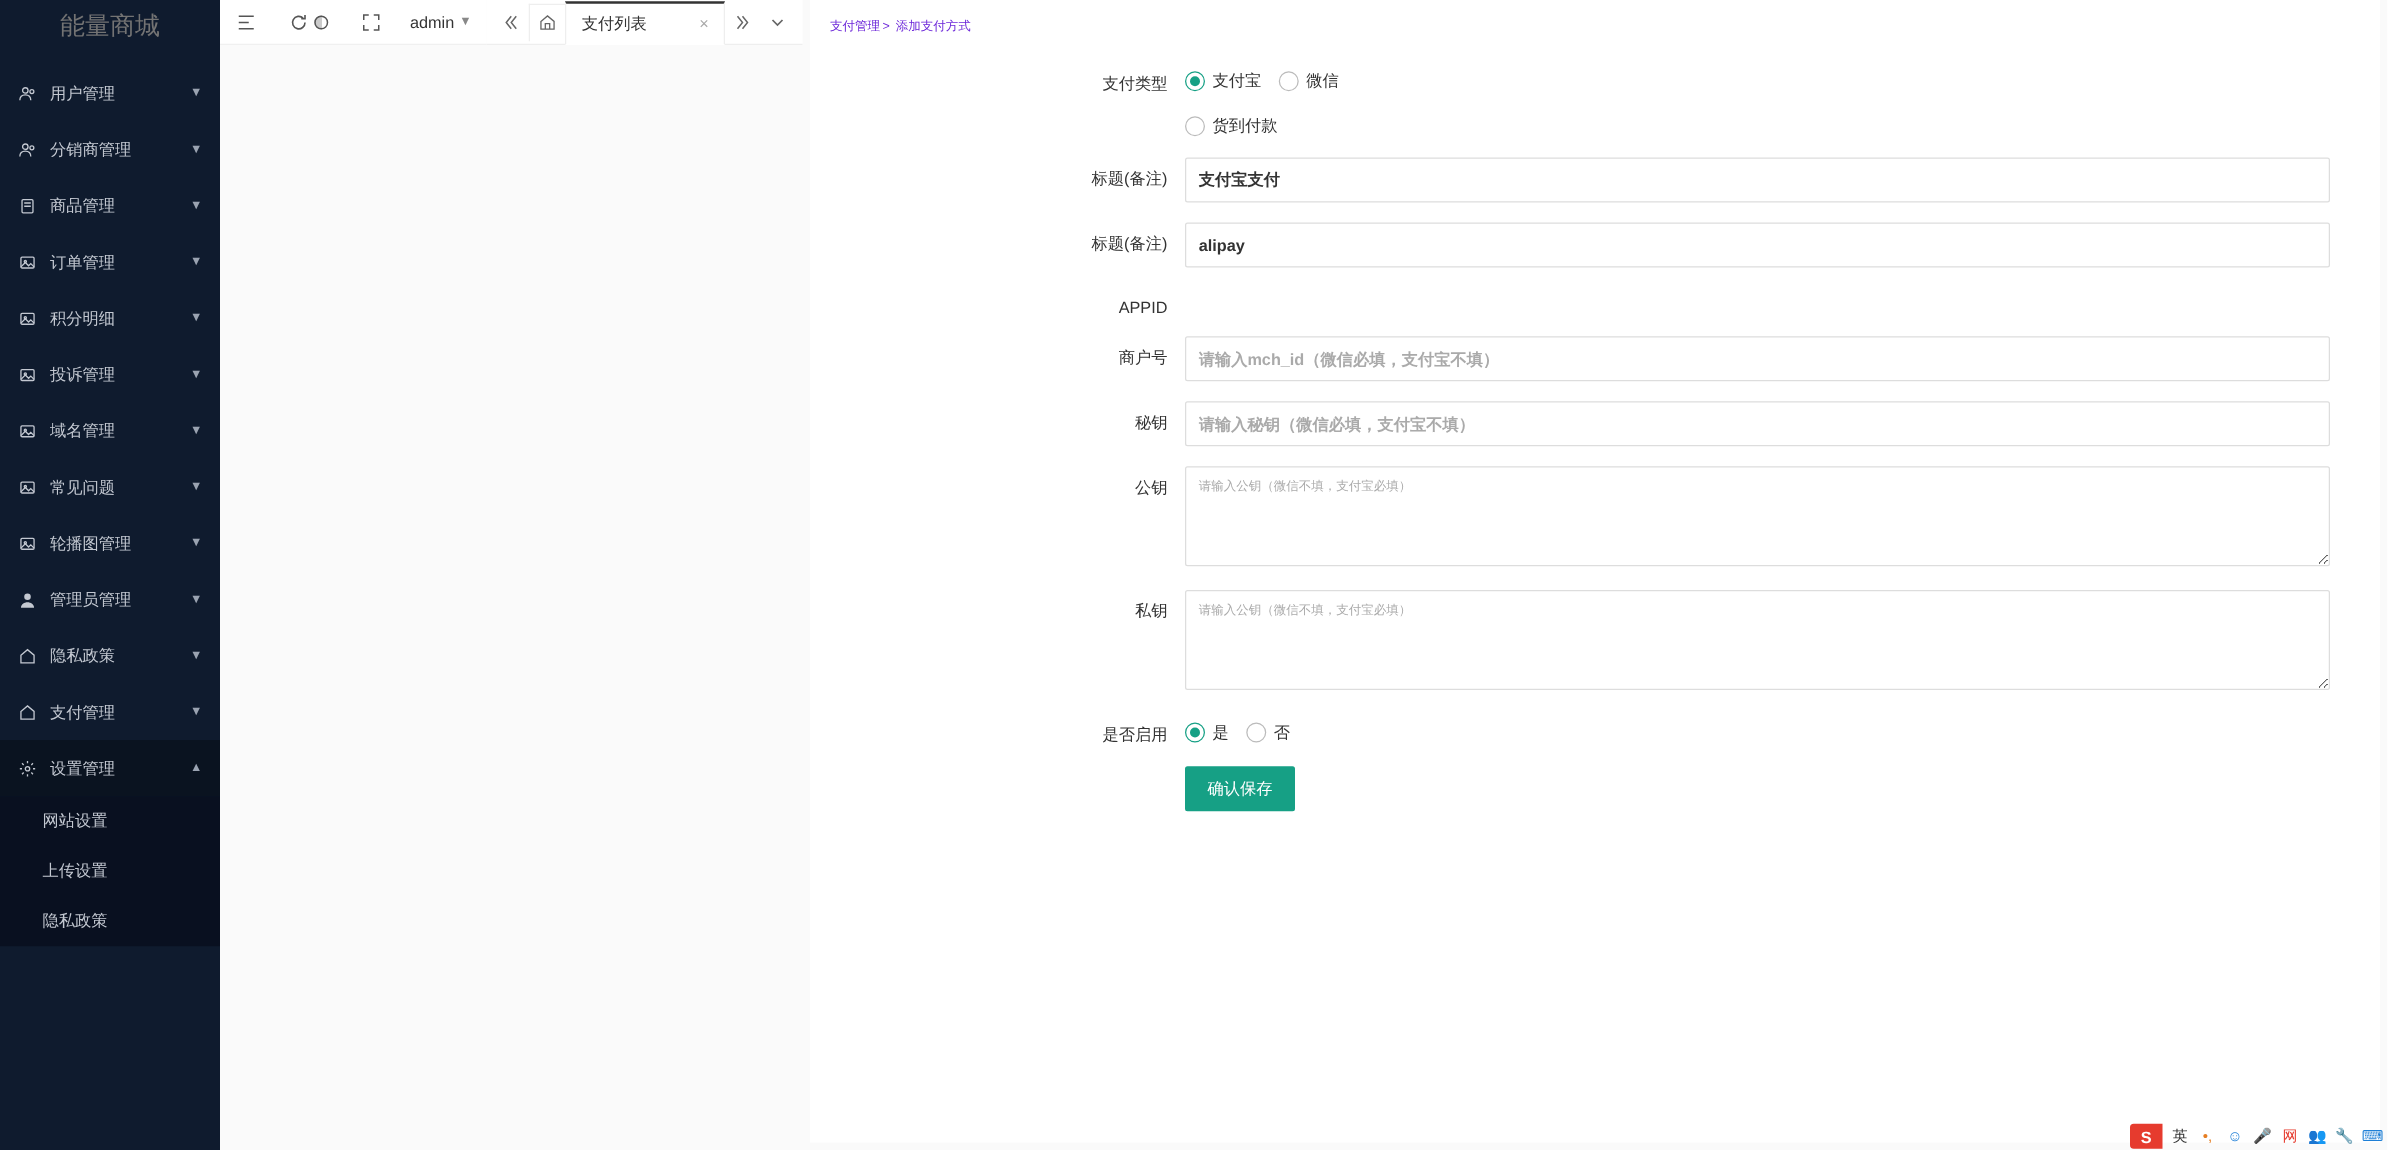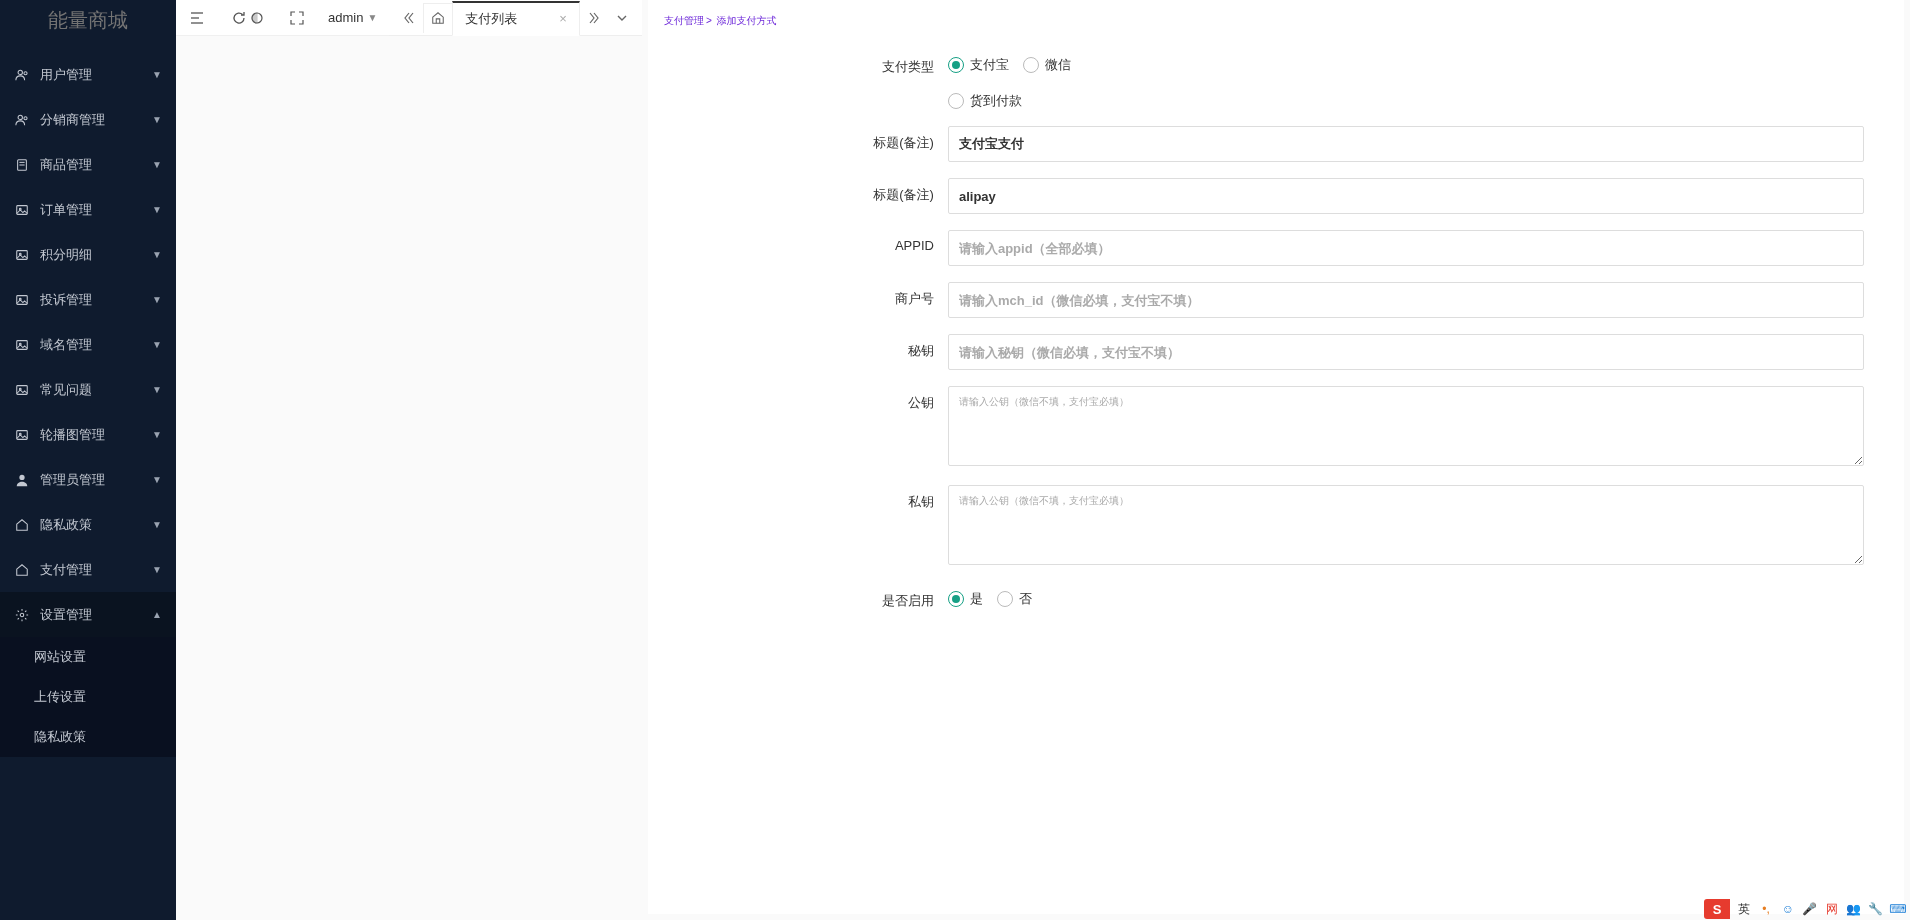--- a/index.html
+++ b/index.html
@@ -336,23 +336,20 @@
 
         <div class="form-row">
           <div class="form-label">标题(备注)</div>
           <div class="form-control">
             <input class="input-text" value="alipay" style="">
           </div>
         </div>
 
         <div class="form-row">
           <div class="form-label">APPID</div>
-          <div class="form-control">
-            <input class="input-text" placeholder="请输入appid（全部必填）" style="">
-          </div>
         </div>
 
         <div class="form-row">
           <div class="form-label">商户号</div>
           <div class="form-control">
             <input class="input-text" placeholder="请输入mch_id（微信必填，支付宝不填）" style="">
           </div>
         </div>
 
         <div class="form-row">
@@ -387,20 +384,26 @@
                 <span>是</span>
               </label>
               <label class="radio-item">
                 <span class="radio-circle"></span>
                 <span>否</span>
               </label>
             </div>
           </div>
         </div>
 
+        <div class="form-row">
+          <div class="form-label"></div>
+          <div class="form-control">
+            <button class="btn-primary">确认保存</button>
+          </div>
+        </div>
 
       </div>
     </div>
   </div>
 </div>
 
 <div class="ime-bar">
   <span class="ime-badge">S</span>
   <span class="ime-ico">英</span>
   <span class="ime-ico c-orange">•,</span>

